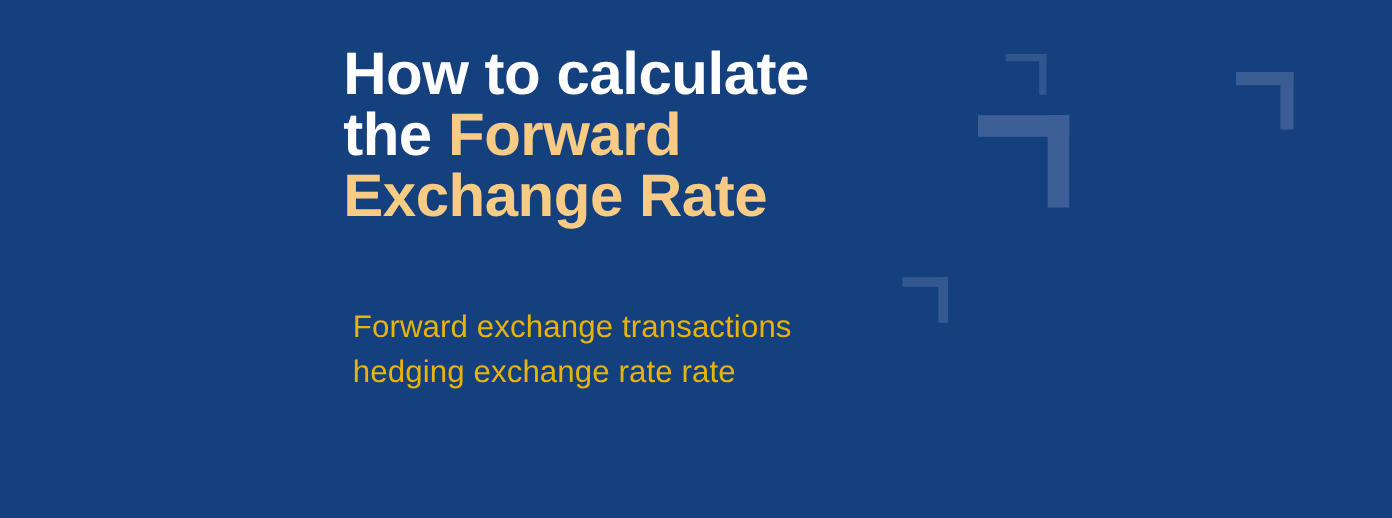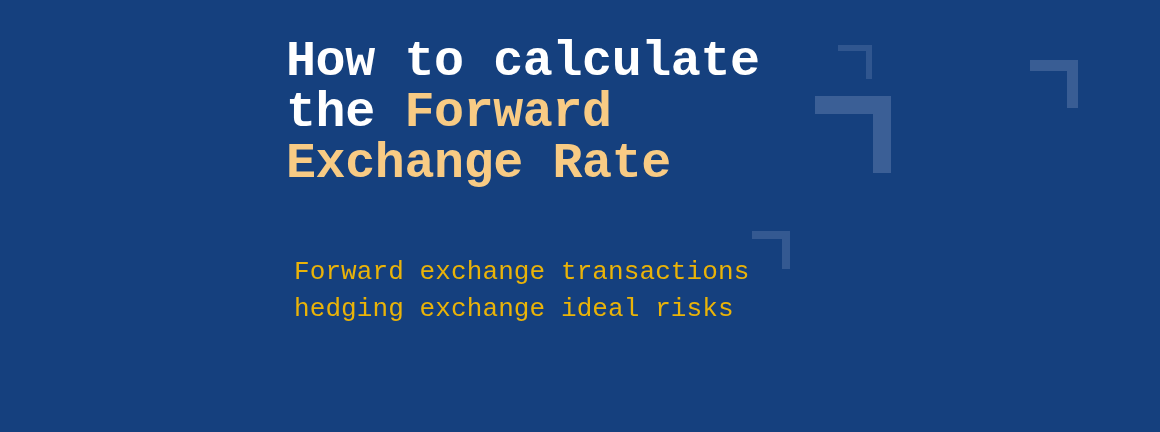--- a/index.html
+++ b/index.html
@@ -12,21 +12,20 @@
     background: #ffffff;
   }
 
   .banner {
     position: relative;
     width: 1160px;
     height: 432px;
     background: #15407E;
     overflow: hidden;
     box-sizing: border-box;
-    font-family: Liberation Mono, monospace;
   }
 
   
   .bracket {
     position: absolute;
     box-sizing: border-box;
     border-top-style: solid;
     border-right-style: solid;
     border-top-color: #3B5F96;
     border-right-color: #3B5F96;
@@ -119,16 +118,16 @@
   <div class="bracket bracket-large"></div>
 
   <div class="bracket bracket-right"></div>
 
   <div class="bracket bracket-mid"></div>
 
   <h1 class="headline"><span>How to calculate</span><br><span>the </span><span class="accent">Forward</span><br><span class="accent">Exchange Rate</span></h1>
 
   <p class="subtitle">
     <span class="subtitle-line">Forward exchange transactions</span>
-    <span class="subtitle-line">hedging exchange ideal risks</span>
+    <span class="subtitle-line">hedging exchange rate rate</span>
   </p>
 
 </div>
 
 </body></html>

